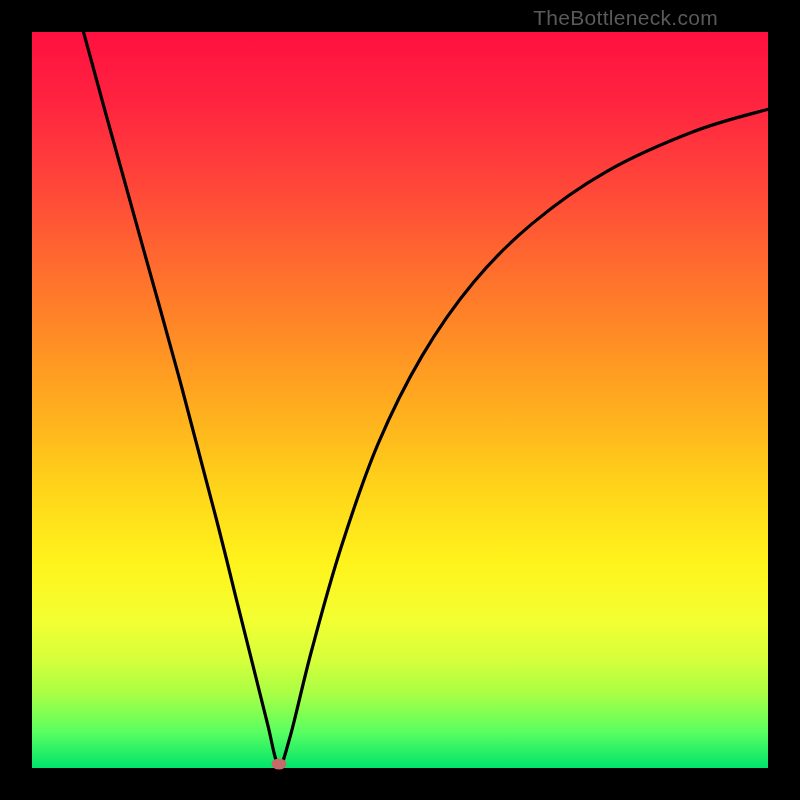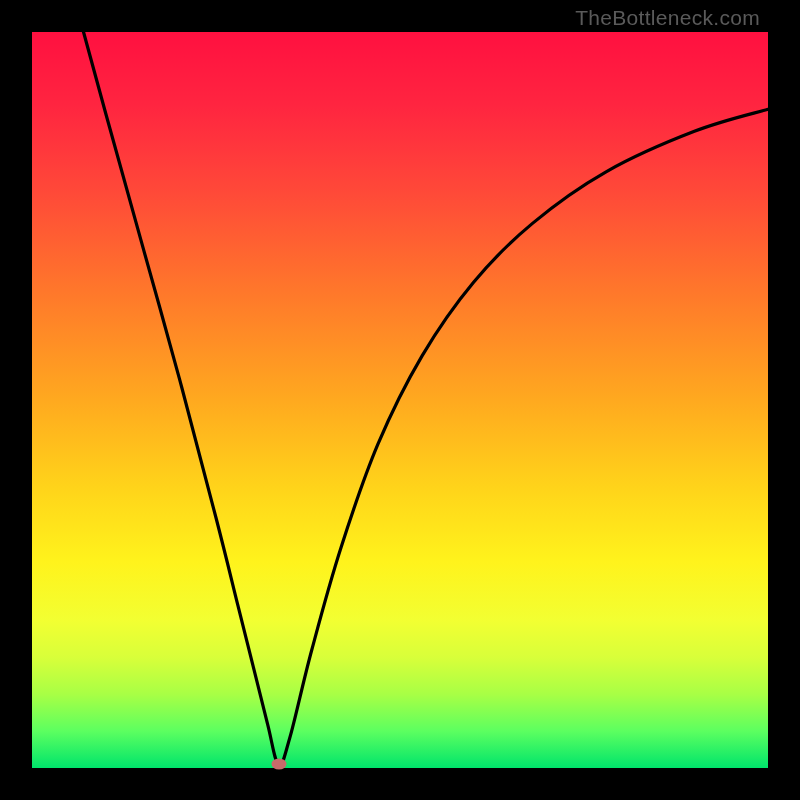--- a/index.html
+++ b/index.html
@@ -9,21 +9,20 @@
     height: 800px;
     background: #000;
     font-family: Arial, Helvetica, sans-serif;
     overflow: hidden;
   }
   .frame {
     position: relative;
     width: 728px;
     height: 800px;
     background: #000;
-    padding-left: 42px;
   }
   .plot-area {
     position: absolute;
     left: 32px;
     top: 32px;
     width: 736px;
     height: 736px;
     
     background: linear-gradient(
       to bottom,

